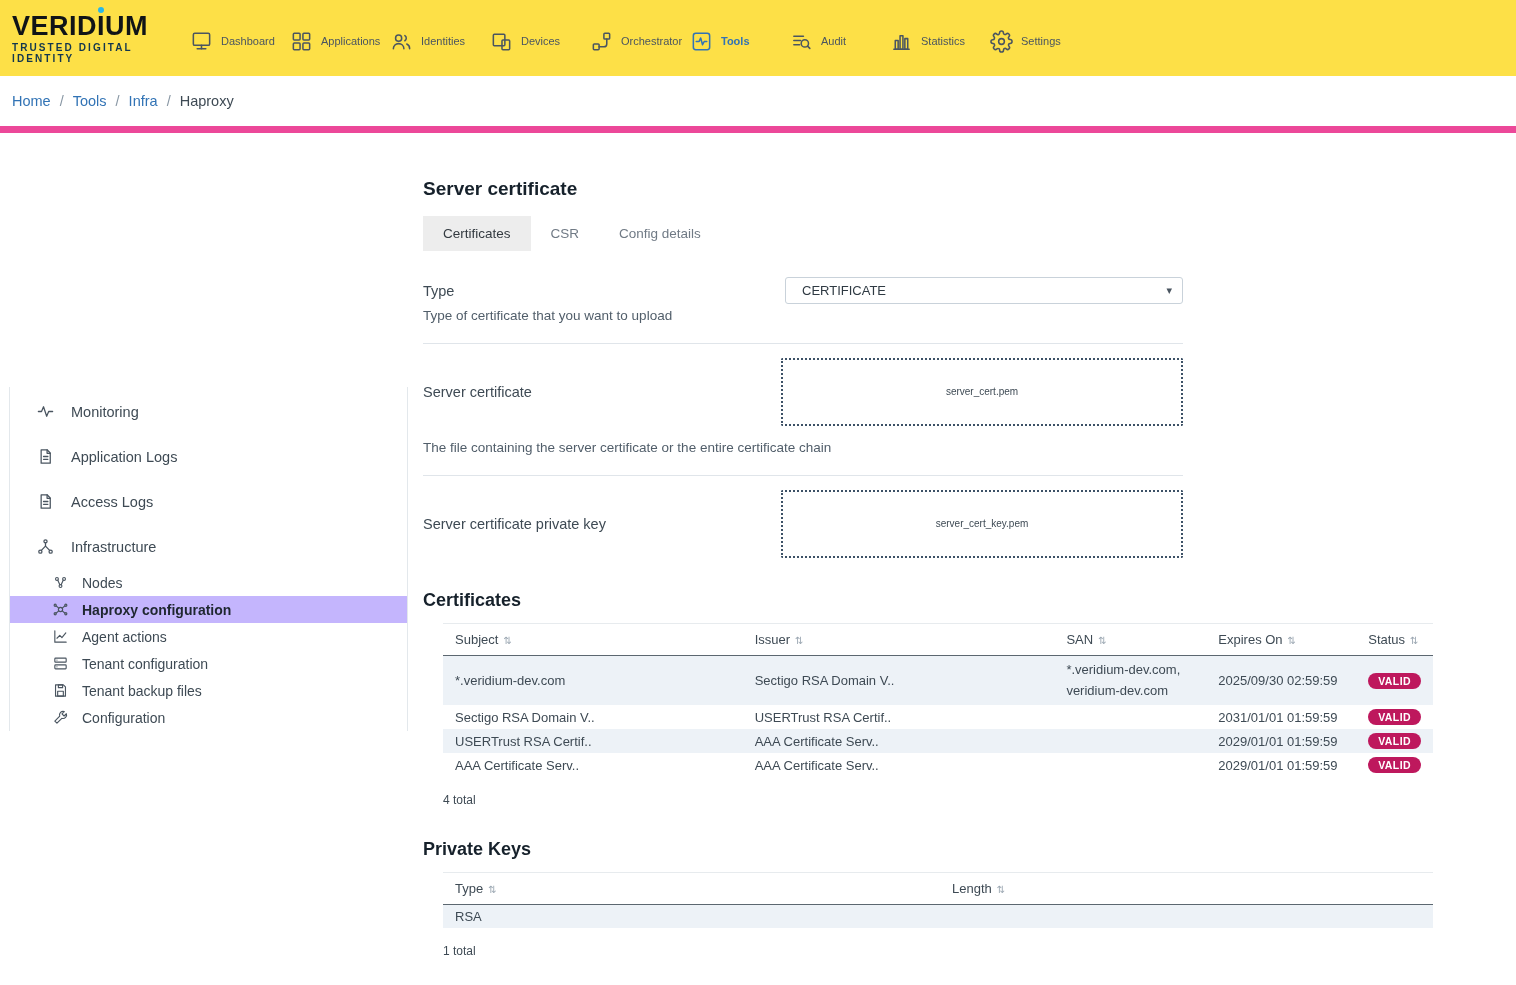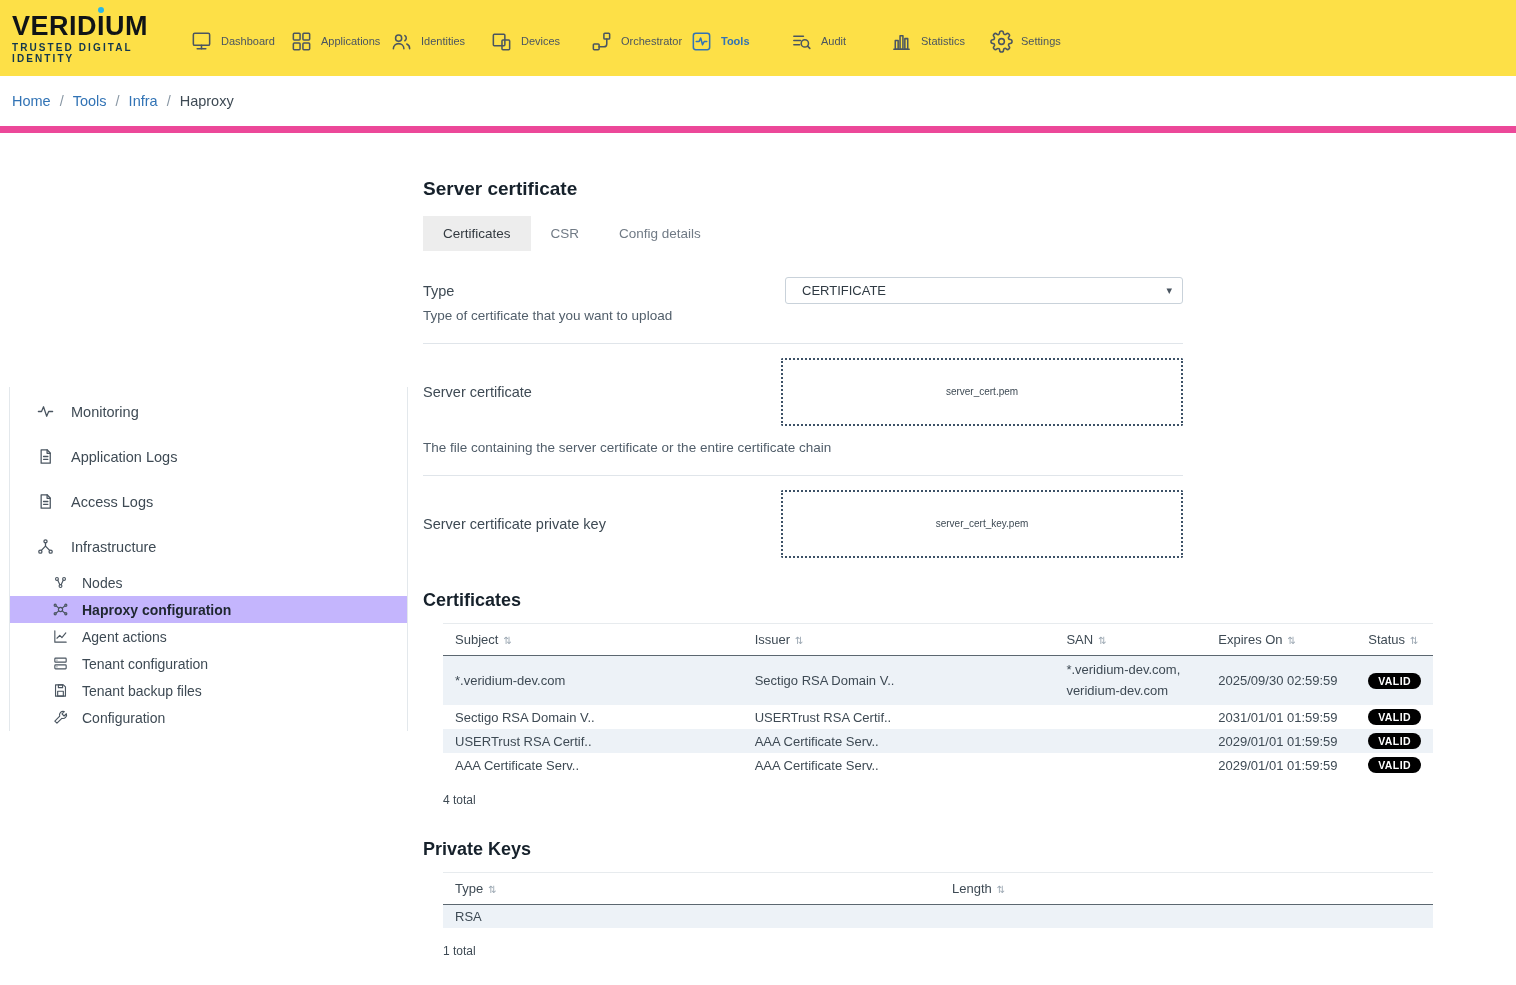--- a/index.html
+++ b/index.html
@@ -70,21 +70,21 @@
     display:flex; align-items:center; justify-content:center; font-size:10px; color:#3e4a54; }
 
   .section-title { font-size:18px; font-weight:bold; color:#16212b; margin:32px 0 12px 0; }
   .data-table { width:990px; margin-left:20px; border-collapse:collapse; font-size:13px; color:#3e4a54; }
   .data-table thead th { text-align:left; font-weight:normal; padding:8px 12px; color:#3e4a54;
     border-top:1px solid #e7ebee; border-bottom:1px solid #5c6770; cursor:pointer; white-space:nowrap; }
   .sort { font-size:10px; color:#9aa6b1; margin-left:5px; }
   .data-table td { padding:4px 12px; vertical-align:middle; }
   .data-table tr.alt td { background:#edf2f7; }
   td.san { white-space:pre-line; line-height:1.6; }
-  .badge { display:inline-block; background:#000000; color:#fff; font-size:10.5px; font-weight:bold;
+  .badge { display:inline-block; background:#be185d; color:#fff; font-size:10.5px; font-weight:bold;
     letter-spacing:.4px; padding:2px 10px; border-radius:8px; }
   .total { margin:16px 0 0 20px; font-size:12px; color:#3e4a54; }
   .certificates col.c-subject { width:300px; } .certificates col.c-issuer { width:312px; }
   .certificates col.c-san { width:152px; } .certificates col.c-expires { width:150px; }
   .certificates col.c-status { width:76px; }
   .private-keys col.c-type { width:497px; } .private-keys col.c-length { width:493px; }
   .private-keys { margin-bottom:0; }
 </style>
 </head>
 <body>

